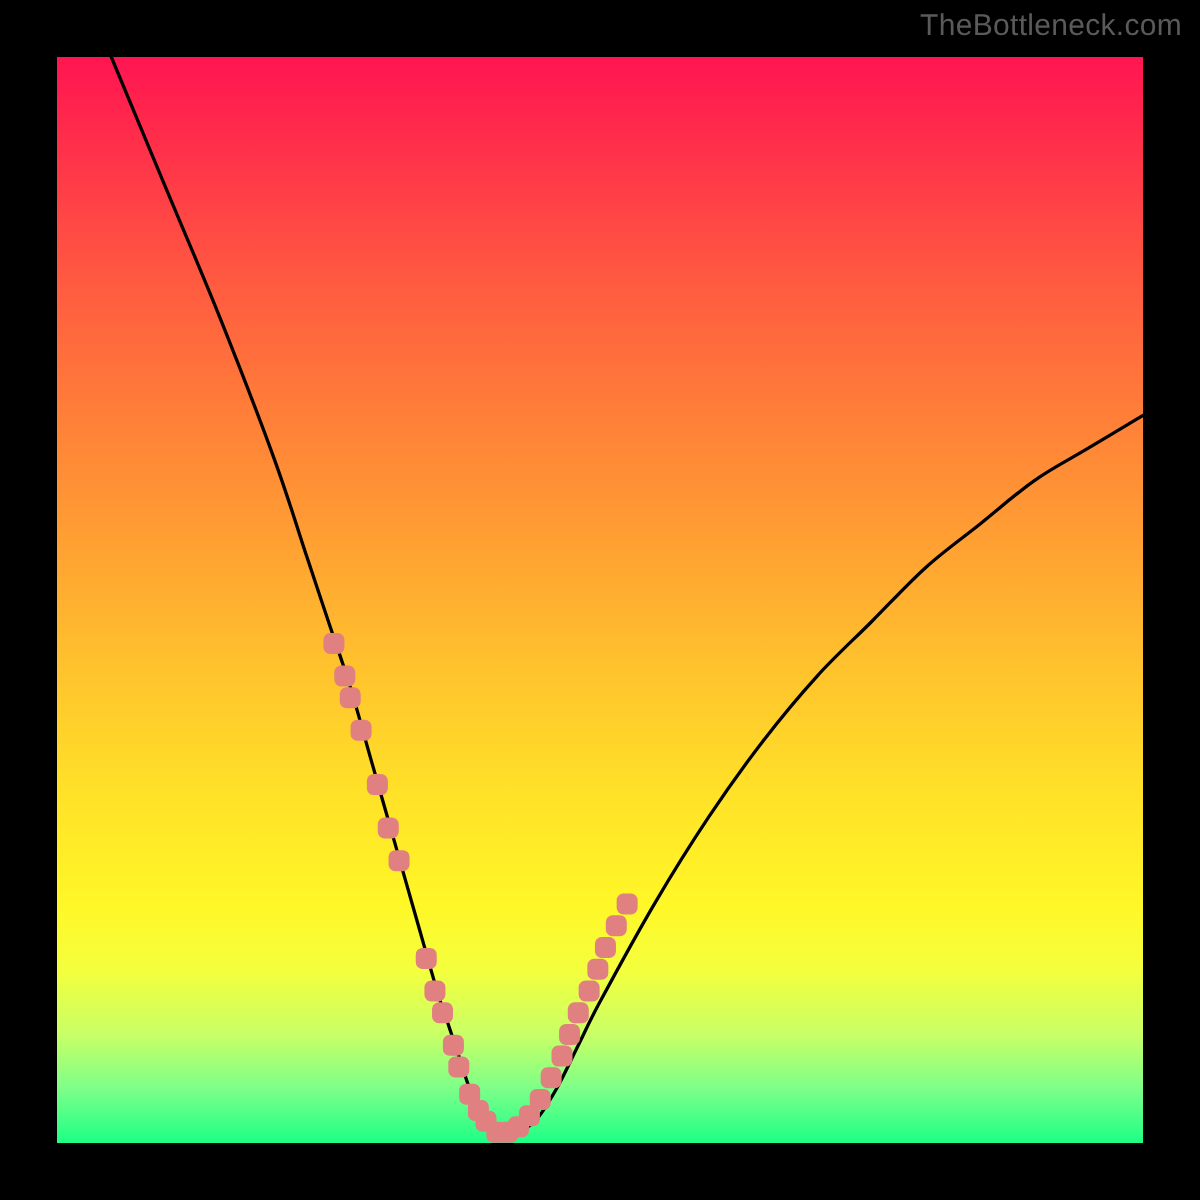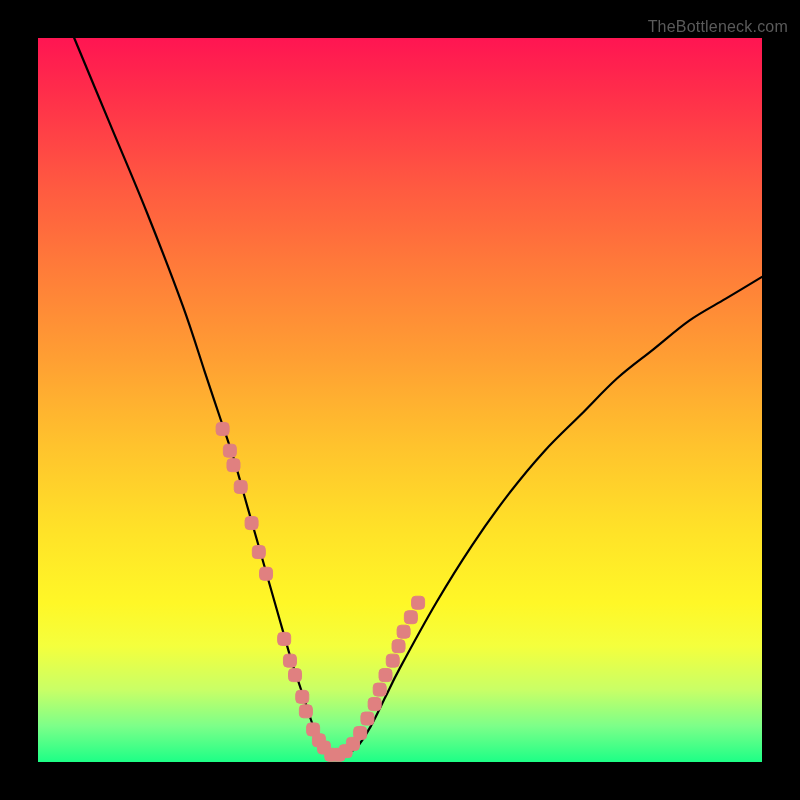--- a/index.html
+++ b/index.html
@@ -38,25 +38,24 @@
       #c9ff66 90%,
       #7dff89 95%,
       #1dff86 100%
     );
   }
   .watermark {
     position: absolute;
     top: 6px;
     right: 12px;
     color: #5a5a5a;
-    font-size: 16px;
+    font-size: 20px;
     font-weight: 500;
     letter-spacing: 0.2px;
     user-select: none;
-    margin-top: 12px;
   }
   svg.curve {
     position: absolute;
     left: 0;
     top: 0;
     width: 724px;
     height: 724px;
     overflow: visible;
   }
 </style>

